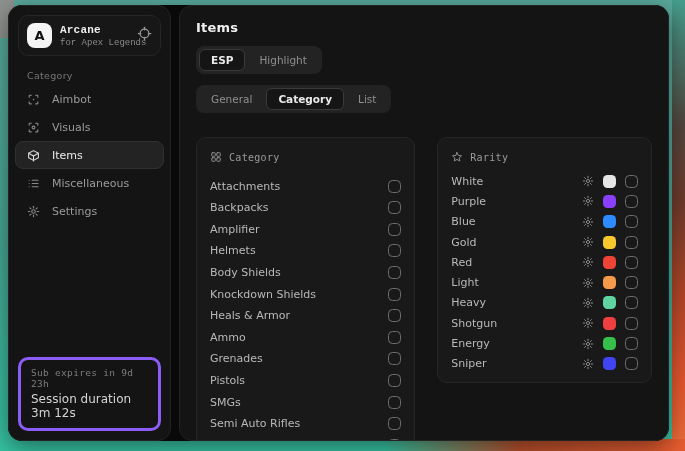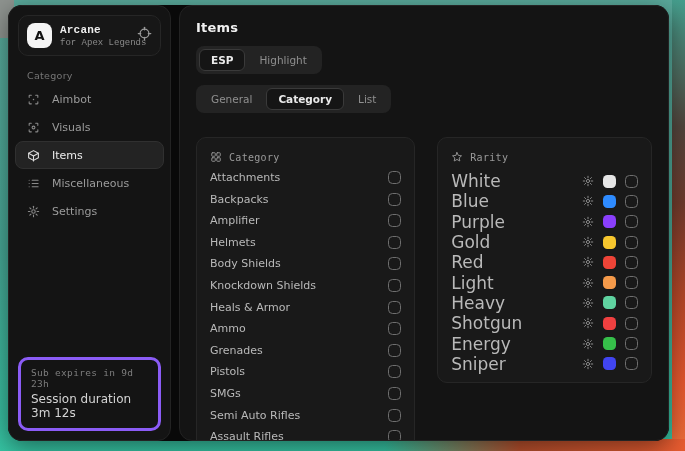--- a/index.html
+++ b/index.html
@@ -58,27 +58,27 @@
 
   .panels { display:flex; gap:14px; margin-top:13px; align-items:flex-start; }
   .panel { background:#191919; border:1px solid #262626; border-radius:10px; padding:8px 13px; }
   .panel-header { display:flex; align-items:center; gap:7px; height:22px; margin-bottom:3px;
     font-family:"DejaVu Sans Mono","Liberation Mono",monospace; font-size:10px; color:#9a9a9a; letter-spacing:.3px; }
   .panel-header .icon { color:#8f8f8f; display:flex; }
 
   .panel-category { width:237px; height:320px; overflow:hidden; }
   .panel-rarity { width:232px;margin-left:8px; }
 
-  .cat-row { display:flex; align-items:flex-start; justify-content:space-between; height:21.6px; }
+  .cat-row { display:flex; align-items:flex-end; justify-content:space-between; height:21.6px; }
   .cat-label { font-size:11px; color:#b9b9b9; }
   .checkbox { width:13px; height:13px; border:1px solid #6e6e6e; border-radius:4.5px;
     background:transparent; flex:none; cursor:pointer; }
 
   .rar-row { display:flex; align-items:center; height:20.3px; gap:9px; }
-  .rar-label { font-size:17px; color:#b9b9b9; flex:1; }
+  .rar-label { font-size:11px; color:#b9b9b9; flex:1; }
   .rar-gear { color:#8a8a8a; display:flex; cursor:pointer; }
   .swatch { width:13px; height:13px; border-radius:4.5px; flex:none; cursor:pointer; }
 </style>
 </head>
 <body>
 
 <div class="bg-orange-right"></div>
 <div class="bg-orange-bottom"></div>
 <div class="bg-gray-patch"></div>
 
@@ -277,53 +277,53 @@
                   <path d="M5.2 5.2l2.1 2.1"></path>
                   <path d="M16.7 16.7l2.1 2.1"></path>
                   <path d="M18.8 5.2l-2.1 2.1"></path>
                   <path d="M7.3 16.7l-2.1 2.1"></path>
                 </svg>
               </span>
               <span class="swatch" style="background:#e6e6e6"></span>
               <span class="checkbox"></span>
             </div>
             <div class="rar-row">
+              <span class="rar-label">Purple</span>
+              <span class="rar-gear">
+                <svg width="12" height="12" viewBox="0 0 24 24" fill="none" stroke="currentColor" stroke-width="2" stroke-linecap="round" stroke-linejoin="round">
+                  <circle cx="12" cy="12" r="3.2"></circle>
+                  <path d="M12 2.5v3"></path>
+                  <path d="M12 18.5v3"></path>
+                  <path d="M2.5 12h3"></path>
+                  <path d="M18.5 12h3"></path>
+                  <path d="M5.2 5.2l2.1 2.1"></path>
+                  <path d="M16.7 16.7l2.1 2.1"></path>
+                  <path d="M18.8 5.2l-2.1 2.1"></path>
+                  <path d="M7.3 16.7l-2.1 2.1"></path>
+                </svg>
+              </span>
+              <span class="swatch" style="background:#8a3ffc"></span>
+              <span class="checkbox"></span>
+            </div>
+            <div class="rar-row">
               <span class="rar-label">Blue</span>
               <span class="rar-gear">
                 <svg width="12" height="12" viewBox="0 0 24 24" fill="none" stroke="currentColor" stroke-width="2" stroke-linecap="round" stroke-linejoin="round">
                   <circle cx="12" cy="12" r="3.2"></circle>
                   <path d="M12 2.5v3"></path>
                   <path d="M12 18.5v3"></path>
                   <path d="M2.5 12h3"></path>
                   <path d="M18.5 12h3"></path>
                   <path d="M5.2 5.2l2.1 2.1"></path>
                   <path d="M16.7 16.7l2.1 2.1"></path>
                   <path d="M18.8 5.2l-2.1 2.1"></path>
                   <path d="M7.3 16.7l-2.1 2.1"></path>
                 </svg>
               </span>
               <span class="swatch" style="background:#2e8bff"></span>
-              <span class="checkbox"></span>
-            </div>
-            <div class="rar-row">
-              <span class="rar-label">Purple</span>
-              <span class="rar-gear">
-                <svg width="12" height="12" viewBox="0 0 24 24" fill="none" stroke="currentColor" stroke-width="2" stroke-linecap="round" stroke-linejoin="round">
-                  <circle cx="12" cy="12" r="3.2"></circle>
-                  <path d="M12 2.5v3"></path>
-                  <path d="M12 18.5v3"></path>
-                  <path d="M2.5 12h3"></path>
-                  <path d="M18.5 12h3"></path>
-                  <path d="M5.2 5.2l2.1 2.1"></path>
-                  <path d="M16.7 16.7l2.1 2.1"></path>
-                  <path d="M18.8 5.2l-2.1 2.1"></path>
-                  <path d="M7.3 16.7l-2.1 2.1"></path>
-                </svg>
-              </span>
-              <span class="swatch" style="background:#8a3ffc"></span>
               <span class="checkbox"></span>
             </div>
             <div class="rar-row">
               <span class="rar-label">Gold</span>
               <span class="rar-gear">
                 <svg width="12" height="12" viewBox="0 0 24 24" fill="none" stroke="currentColor" stroke-width="2" stroke-linecap="round" stroke-linejoin="round">
                   <circle cx="12" cy="12" r="3.2"></circle>
                   <path d="M12 2.5v3"></path>
                   <path d="M12 18.5v3"></path>
                   <path d="M2.5 12h3"></path>

